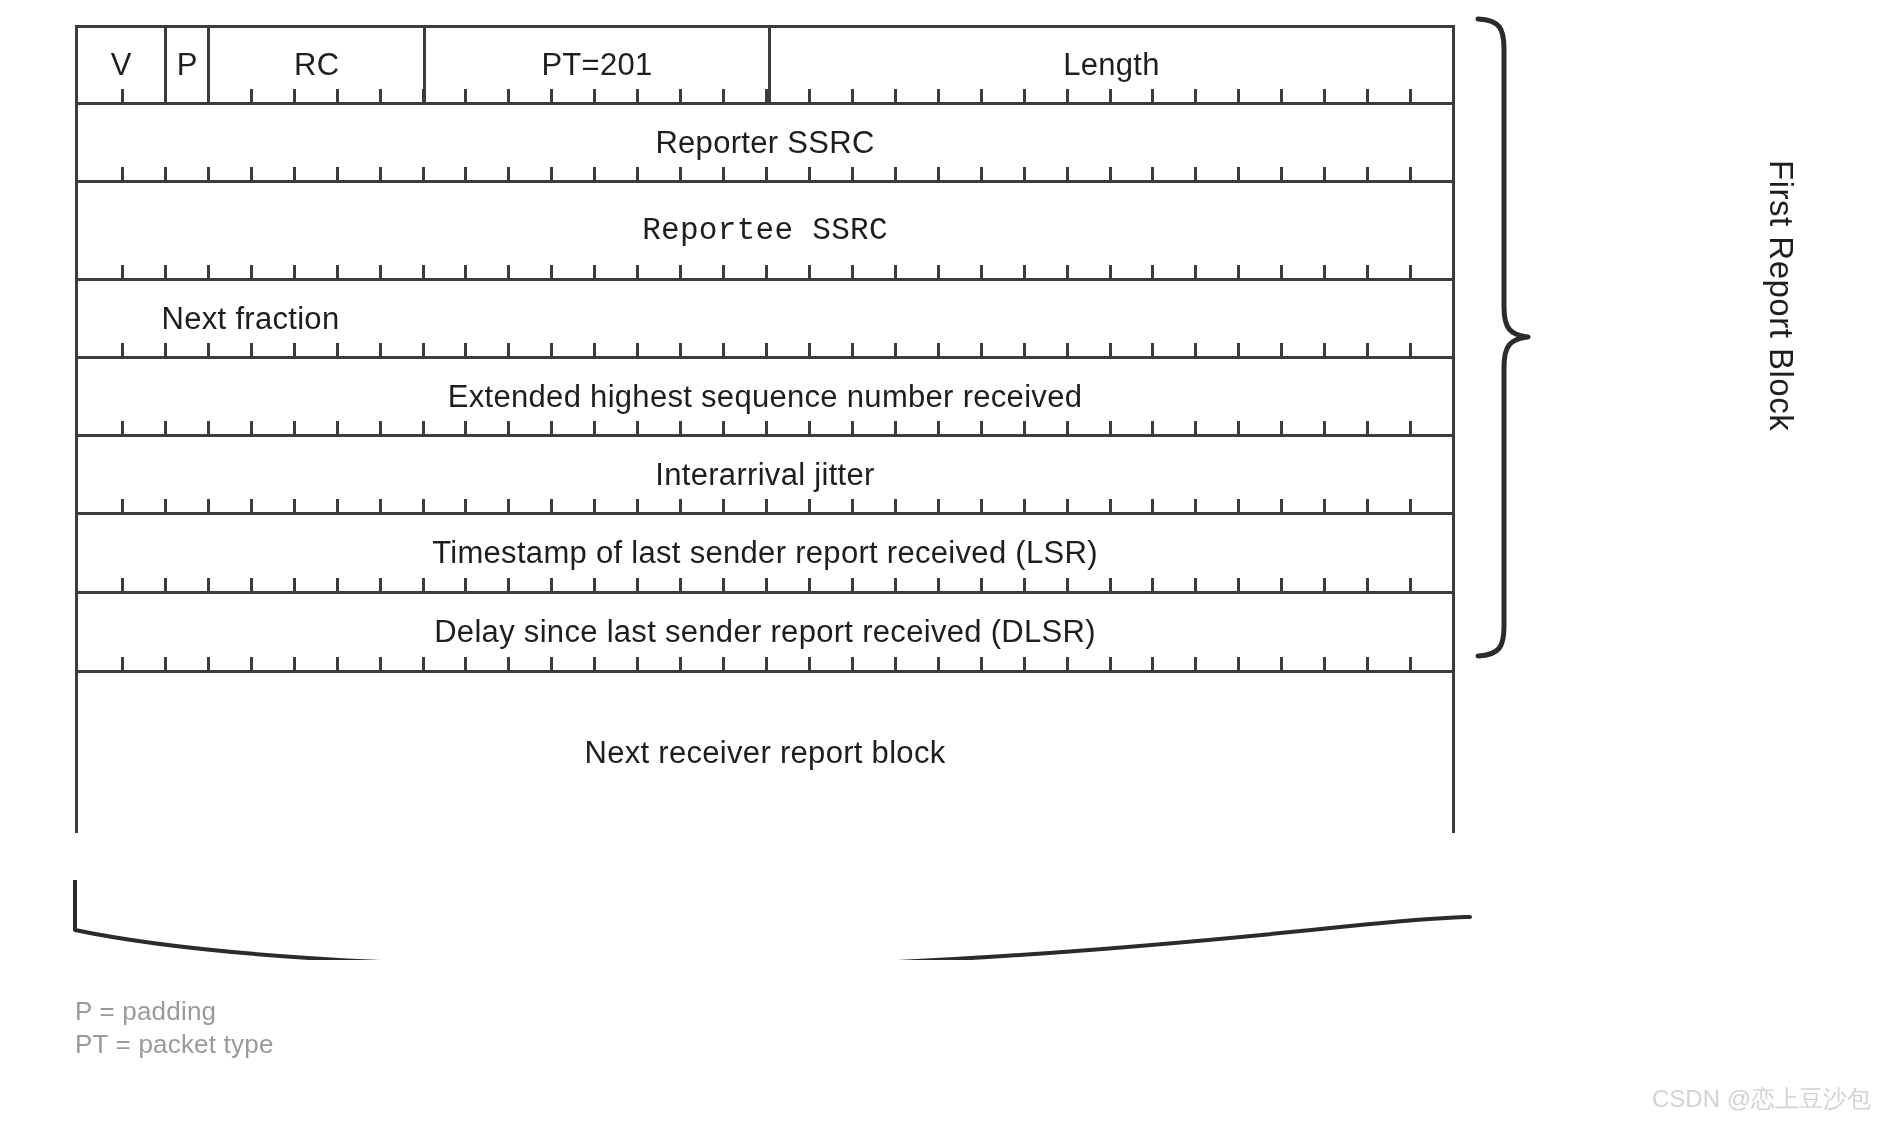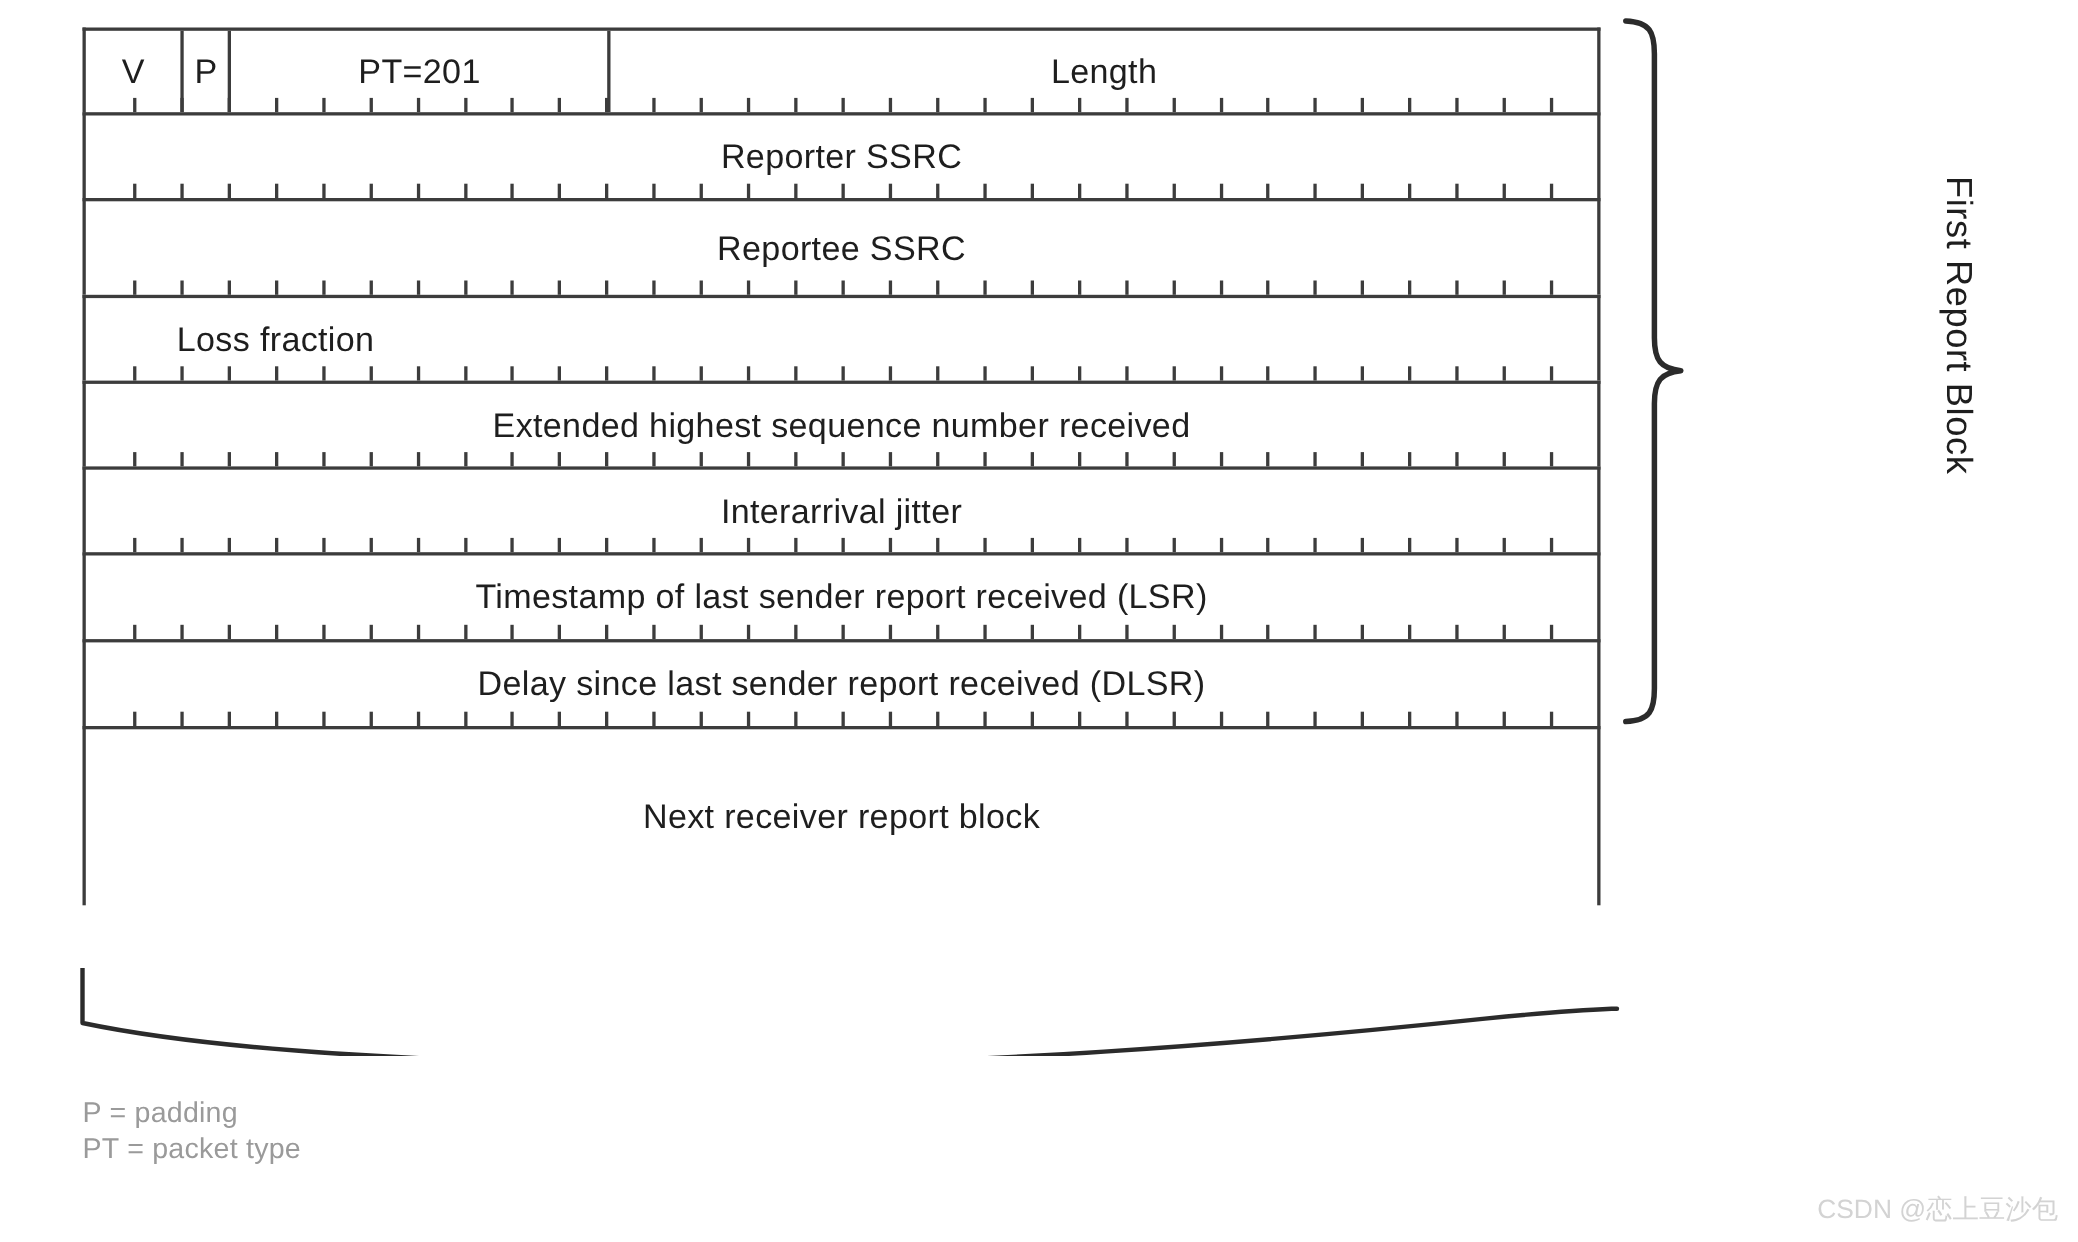--- a/index.html
+++ b/index.html
@@ -110,20 +110,21 @@
 <body>
 
 <div id="stage">
 
   <div class="diagram">
 
     <div class="row" style="height:77px;">
       <div class="cells">
         <div class="cell" style="width:86.25px;">V</div>
         <div class="cell" style="width:43.125px;">P</div>
+        <div class="cell" style="width:215.625px;">RC</div>
         <div class="cell" style="width:345px;">PT=201</div>
         <div class="cell" style="flex:1 1 auto;">Length</div>
       </div>
       <div class="ticks">
           <span class="tick" style="left: 42.9375px; background: rgb(60, 60, 60);"></span>
           <span class="tick" style="left: 85.875px; background: rgb(60, 60, 60);"></span>
           <span class="tick" style="left: 128.812px; background: rgb(60, 60, 60);"></span>
           <span class="tick" style="left: 171.75px; background: rgb(60, 60, 60);"></span>
           <span class="tick" style="left: 214.688px; background: rgb(60, 60, 60);"></span>
           <span class="tick" style="left: 257.625px; background: rgb(60, 60, 60);"></span>
@@ -187,21 +188,21 @@
           <span class="tick" style="left: 1073.44px; background: rgb(60, 60, 60);"></span>
           <span class="tick" style="left: 1116.38px; background: rgb(60, 60, 60);"></span>
           <span class="tick" style="left: 1159.31px; background: rgb(60, 60, 60);"></span>
           <span class="tick" style="left: 1202.25px; background: rgb(60, 60, 60);"></span>
           <span class="tick" style="left: 1245.19px; background: rgb(60, 60, 60);"></span>
           <span class="tick" style="left: 1288.12px; background: rgb(60, 60, 60);"></span>
           <span class="tick" style="left: 1331.06px; background: rgb(60, 60, 60);"></span>
         </div>
     </div>
 
-    <div class="row" style="height:88px;">
+    <div class="row" style="height:98px;font-family:Liberation Mono, monospace;">
       <div class="cells">
         <div class="cell" style="flex:1 1 auto;">Reportee SSRC</div>
       </div>
       <div class="ticks">
           <span class="tick" style="left: 42.9375px; background: rgb(60, 60, 60);"></span>
           <span class="tick" style="left: 85.875px; background: rgb(60, 60, 60);"></span>
           <span class="tick" style="left: 128.812px; background: rgb(60, 60, 60);"></span>
           <span class="tick" style="left: 171.75px; background: rgb(60, 60, 60);"></span>
           <span class="tick" style="left: 214.688px; background: rgb(60, 60, 60);"></span>
           <span class="tick" style="left: 257.625px; background: rgb(60, 60, 60);"></span>
@@ -228,21 +229,21 @@
           <span class="tick" style="left: 1159.31px; background: rgb(60, 60, 60);"></span>
           <span class="tick" style="left: 1202.25px; background: rgb(60, 60, 60);"></span>
           <span class="tick" style="left: 1245.19px; background: rgb(60, 60, 60);"></span>
           <span class="tick" style="left: 1288.12px; background: rgb(60, 60, 60);"></span>
           <span class="tick" style="left: 1331.06px; background: rgb(60, 60, 60);"></span>
         </div>
     </div>
 
     <div class="row" style="height:78px;">
       <div class="cells">
-        <div class="cell" style="width:345px;">Loss fraction</div>
+        <div class="cell" style="width:345px;">Next fraction</div>
       </div>
       <div class="ticks">
           <span class="tick" style="left: 42.9375px; background: rgb(60, 60, 60);"></span>
           <span class="tick" style="left: 85.875px; background: rgb(60, 60, 60);"></span>
           <span class="tick" style="left: 128.812px; background: rgb(60, 60, 60);"></span>
           <span class="tick" style="left: 171.75px; background: rgb(60, 60, 60);"></span>
           <span class="tick" style="left: 214.688px; background: rgb(60, 60, 60);"></span>
           <span class="tick" style="left: 257.625px; background: rgb(60, 60, 60);"></span>
           <span class="tick" style="left: 300.562px; background: rgb(60, 60, 60);"></span>
           <span class="tick" style="left: 343.5px; background: rgb(60, 60, 60);"></span>

